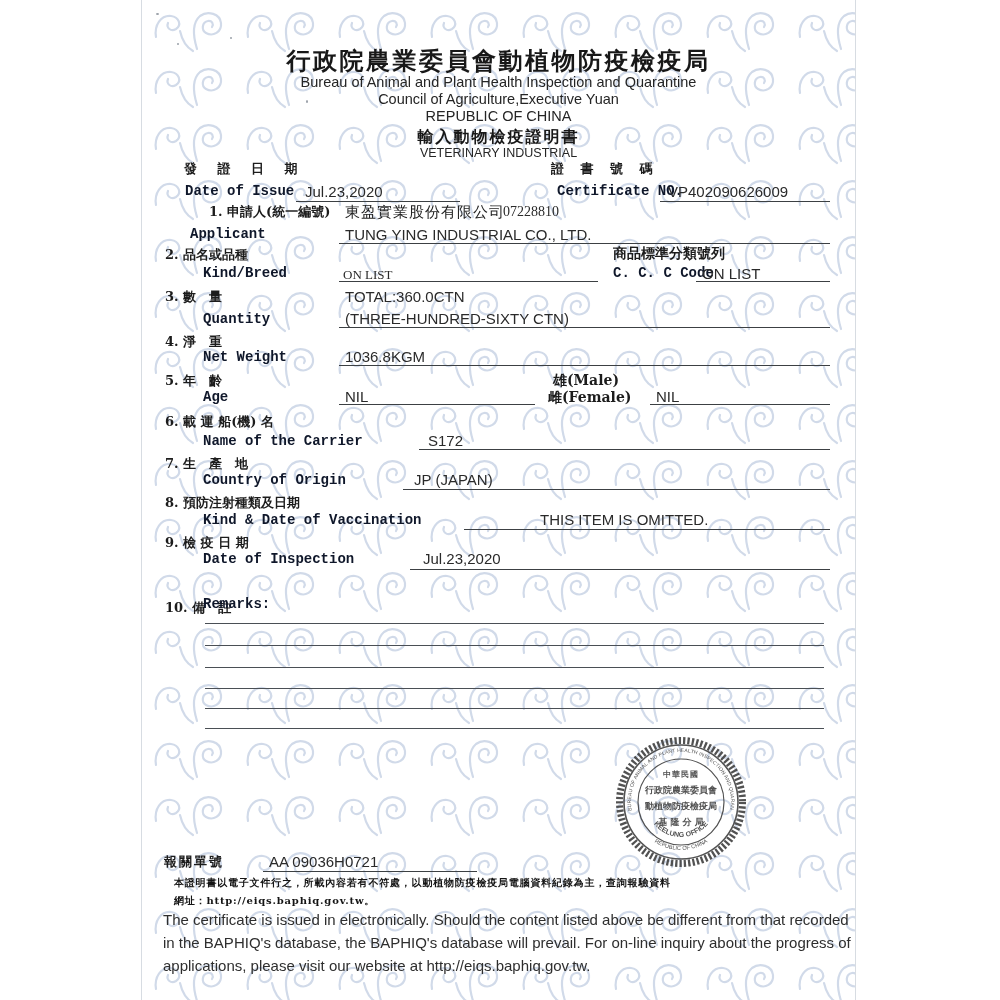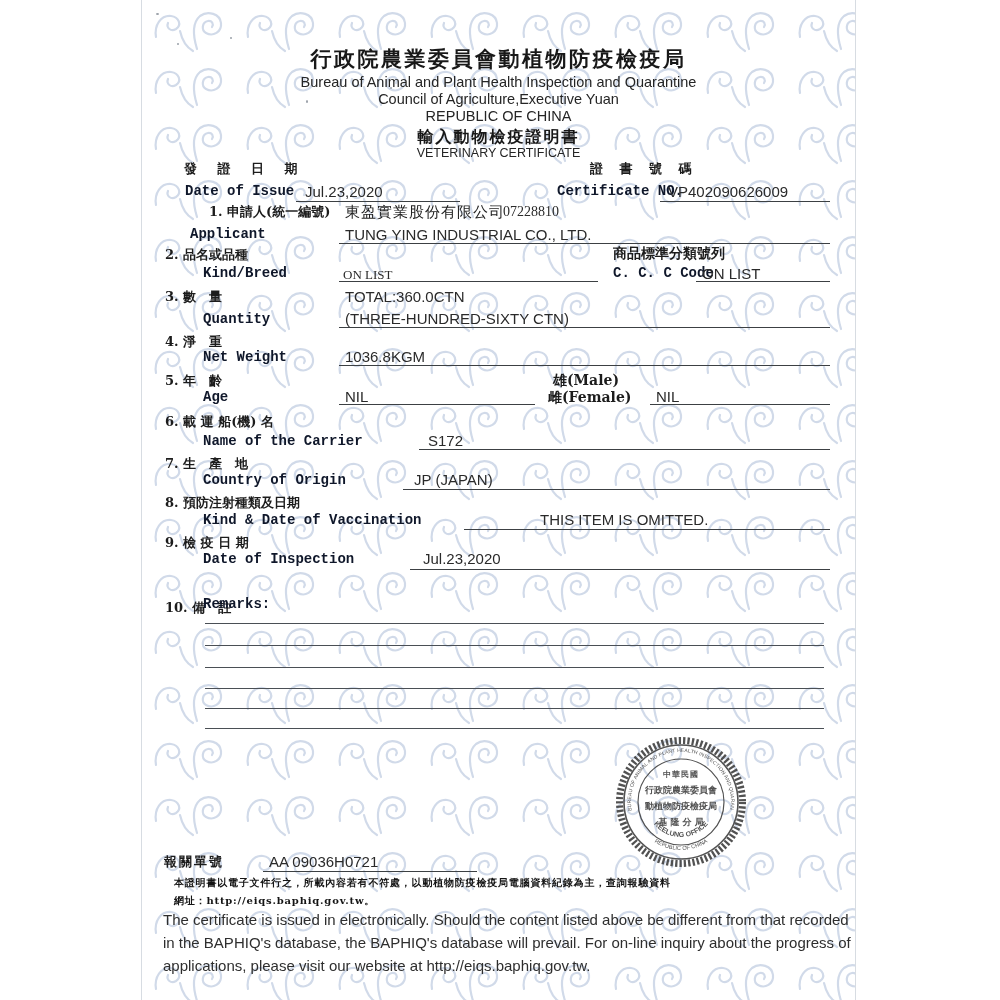--- a/index.html
+++ b/index.html
@@ -9,21 +9,21 @@
   .abs{position:absolute;white-space:nowrap;}
   .ctr{position:absolute;left:142px;width:713px;text-align:center;white-space:nowrap;}
   .zh{font-family:"DejaVu Serif","Liberation Serif",serif;font-weight:bold;color:#1c1c1c;font-size:13px;}
   .zh-sm{font-family:"DejaVu Serif","Liberation Serif",serif;font-weight:bold;color:#1c1c1c;font-size:14px;}
   .enl{font-family:"Liberation Mono","DejaVu Sans Mono",monospace;font-weight:bold;color:#0f172a;font-size:14px;}
   .val{font-family:"Liberation Sans","DejaVu Sans",sans-serif;font-size:15px;color:#2a2a2a;}
   .valm{font-family:Liberation Serif, serif;font-size:13px;color:#2a2a2a;}
   .vzh{font-family:"DejaVu Serif","Liberation Serif",serif;font-size:15px;color:#222;}
   .ul{position:absolute;height:1px;border-bottom:1.6px solid #3c4043;}
   .rline{position:absolute;height:1px;border-bottom:1.6px solid #4a4f55;left:205px;width:619px;}
-  .h-zh1{font-family:Liberation Serif, serif;font-weight:bold;font-size:21px;letter-spacing:2.5px;color:#181818;}
+  .h-zh1{font-family:Liberation Serif, serif;font-weight:bold;font-size:24px;letter-spacing:2.5px;color:#181818;}
   .h-en{font-size:14.5px;color:#252525;}
   .h-zh2{font-family:"DejaVu Serif","Liberation Serif",serif;font-weight:bold;font-size:16px;letter-spacing:2px;color:#181818;}
   .h-en2{font-size:12.5px;color:#252525;}
   .foot-zh{position:absolute;left:174px;width:694px;font-family:"DejaVu Serif","Liberation Serif",serif;
            font-weight:bold;font-size:10px;letter-spacing:0.8px;color:#151515;white-space:nowrap;}
   .foot-en{position:absolute;left:163px;width:700px;font-size:15px;line-height:23px;color:#2e2e2e;}
   .speck{position:absolute;background:#9aa0a8;border-radius:50%;}
 </style>
 </head>
 <body>
@@ -50,28 +50,28 @@
   <div class="speck" style="left:177px;top:43px;width:2px;height:2px;"></div>
   <div class="speck" style="left:230px;top:37px;width:2px;height:2px;"></div>
   <div class="speck" style="left:306px;top:100px;width:2px;height:3px;"></div>
   <div class="speck" style="left:390px;top:87px;width:2px;height:2px;"></div>
 
   <div class="ctr h-zh1" style="top:45px;">行政院農業委員會動植物防疫檢疫局</div>
   <div class="ctr h-en" style="top:74px;">Bureau of Animal and Plant Health Inspection and Quarantine</div>
   <div class="ctr h-en" style="top:91px;">Council of Agriculture,Executive Yuan</div>
   <div class="ctr h-en" style="top:108px;">REPUBLIC OF CHINA</div>
   <div class="ctr h-zh2" style="top:127px;">輸入動物檢疫證明書</div>
-  <div class="ctr h-en2" style="top:146px;">VETERINARY CERTIFICATE</div>
+  <div class="ctr h-en2" style="top:146px;">VETERINARY INDUSTRIAL</div>
 
   <div class="abs zh" style="left:184px;top:160px;letter-spacing:8px;">發 證 日 期</div>
   <div class="abs enl" style="left:185px;top:183px;">Date of Issue</div>
   <div class="abs val" style="left:305px;top:183px;">Jul.23,2020</div>
   <div class="ul" style="left:296px;top:200px;width:164px;"></div>
 
-  <div class="abs zh" style="left:578px;top:160px;letter-spacing:6px;padding-left:12px;">證 書 號 碼</div>
+  <div class="abs zh" style="left:539px;top:160px;letter-spacing:6px;padding-left:12px;">證 書 號 碼</div>
   <div class="abs enl" style="left:557px;top:183px;">Certificate NO.</div>
   <div class="abs val" style="left:668px;top:183px;">VP402090626009</div>
   <div class="ul" style="left:660px;top:200px;width:170px;"></div>
 
   <div class="abs zh" style="left:165px;top:203px;margin-left:44px;">1. 申請人(統一編號)</div>
   <div class="abs vzh" style="left:345px;top:203px;letter-spacing:1px;">東盈實業股份有限公司</div>
   <div class="abs valm" style="left:503px;top:204px;font-size:14px;">07228810</div>
   <div class="abs enl" style="left:190px;top:226px;">Applicant</div>
   <div class="abs val" style="left:345px;top:226px;">TUNG YING INDUSTRIAL CO., LTD.</div>
   <div class="ul" style="left:339px;top:242px;width:491px;"></div>

